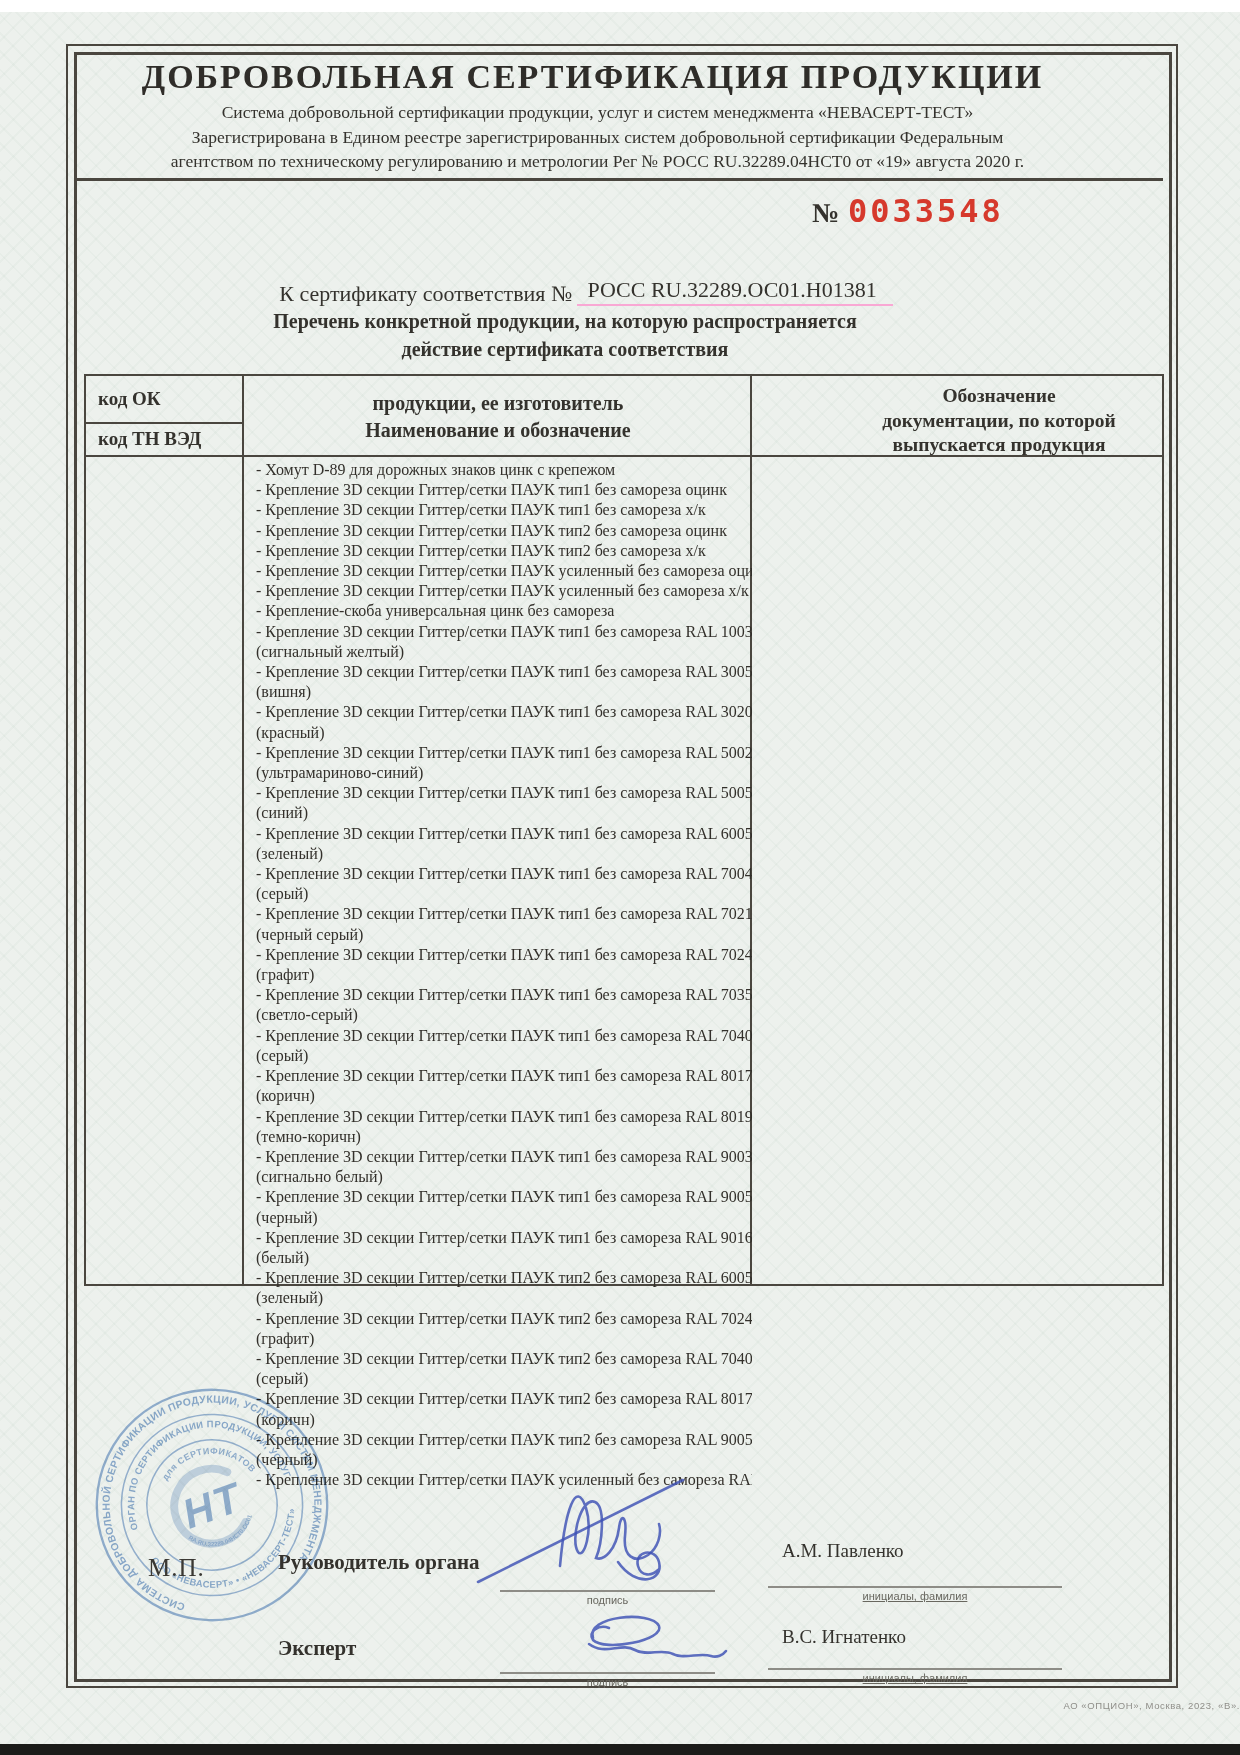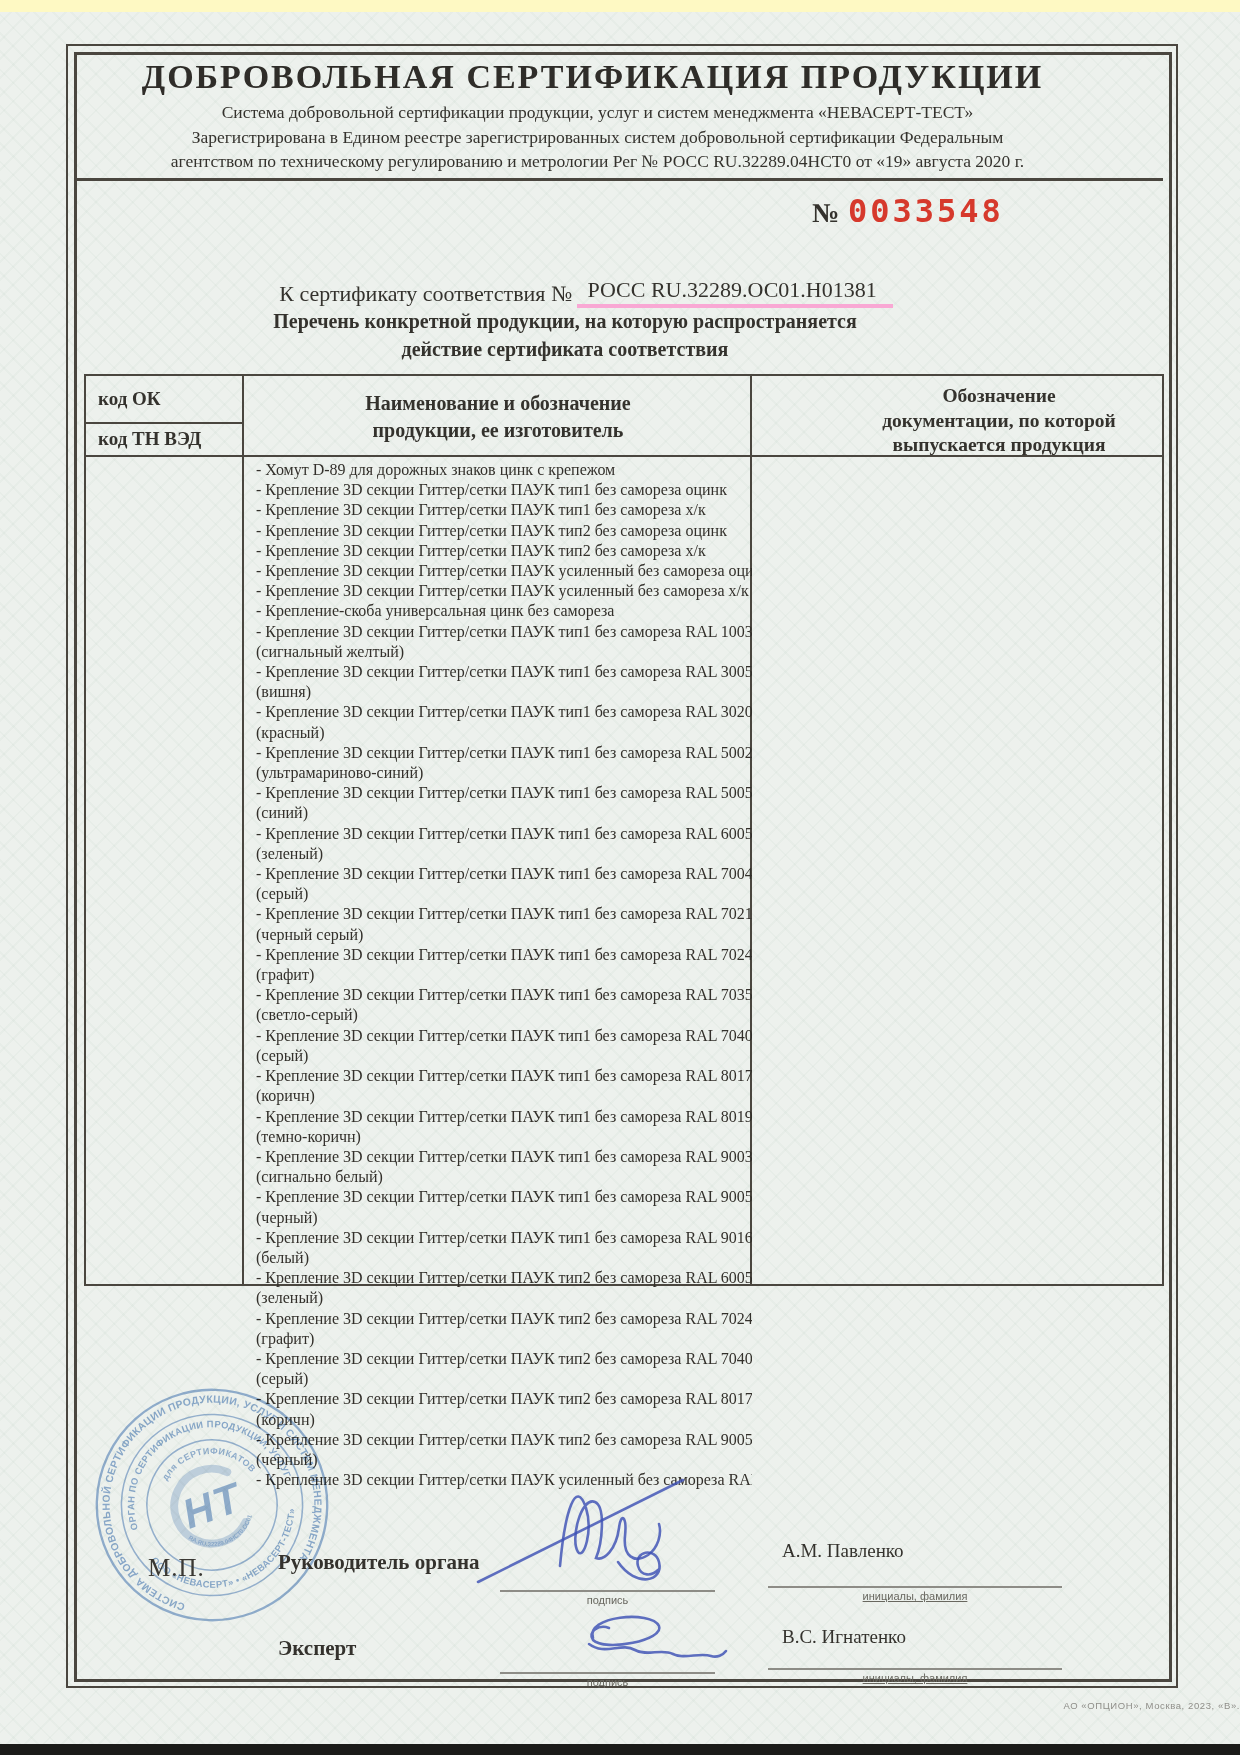--- a/index.html
+++ b/index.html
@@ -1,20 +1,20 @@
 <!DOCTYPE html>
 <html style="--red: #d6392c; --stamp: #6d96ca; --ink: #3d50b5;"><head>
 <meta charset="utf-8">
 <style>
   :root{
     --red:#d6392c; --stamp:#6d96ca; --ink:#3d50b5;
     --paper:#edf1ed; --line:#4a463f; --text:#34322d;
   }
   html,body{margin:0;padding:0;background:#1f1f1d;}
-  .page{position:relative;width:1240px;height:1755px;overflow:hidden;background:#fef9c3;
+  .page{position:relative;width:1240px;height:1755px;overflow:hidden;background:#ffffff;
         font-family:"Liberation Serif", serif;color:var(--text);}
   .abs{position:absolute;}
   .paper{position:absolute;left:0;top:12px;width:1240px;height:1732px;background:var(--paper);
     background-image:
       repeating-linear-gradient(45deg, rgba(120,160,135,.05) 0 2px, transparent 2px 13px),
       repeating-linear-gradient(-45deg, rgba(120,160,135,.05) 0 2px, transparent 2px 13px);}
   .strip-bottom{position:absolute;left:0;top:1744px;width:1240px;height:11px;background:#1b1b19;}
   .frame-outer{position:absolute;left:66px;top:44px;width:1108px;height:1640px;border:2px solid var(--line);}
   .frame-inner{position:absolute;left:74px;top:52px;width:1092px;height:1624px;border:3px solid var(--line);}
   .hdr-title{position:absolute;left:70px;top:58px;width:1045px;text-align:center;
@@ -22,21 +22,21 @@
   .hdr-subs{position:absolute;left:80px;top:100px;width:1035px;text-align:center;}
   .hdr-subs div{font-size:17.5px;line-height:24.5px;white-space:nowrap;}
   .hdr-rule{position:absolute;left:77px;top:178px;width:1086px;height:2.5px;background:var(--line);}
   .serial-no{position:absolute;left:812px;top:198px;font-size:27px;font-weight:bold;}
   .serial-num{position:absolute;left:848px;top:192px;font-family:"DejaVu Sans Mono",monospace;
     font-size:32px;font-weight:bold;letter-spacing:3px;color:var(--red);}
   .doc-title{position:absolute;left:50px;top:224px;width:1010px;text-align:center;
     font-size:34px;font-weight:bold;letter-spacing:5px;}
   .cert-line{position:absolute;left:66px;top:281px;width:1040px;text-align:center;font-size:22px;}
   .cert-label{font-weight:normal;text-align:center;}
-  .cert-num{display:inline-block;border-bottom:4px solid #f9a8d4;padding:0 16px 1px 10px;
+  .cert-num{display:inline-block;border-bottom:2px solid #f9a8d4;padding:0 16px 1px 10px;
     transform:translateY(-4px);font-size:22px;}
   .purpose{position:absolute;left:60px;width:1010px;text-align:center;font-size:20px;font-weight:bold;}
   .tbl{position:absolute;left:84px;top:374px;width:1080px;height:912px;border:2px solid var(--line);box-sizing:border-box;}
   .tv{position:absolute;top:0;width:2px;height:100%;background:var(--line);}
   .th-rule{position:absolute;left:0;top:79px;width:100%;height:2px;background:var(--line);}
   .c1-rule{position:absolute;left:0;top:46px;width:158px;height:2px;background:var(--line);}
   .th-ok{position:absolute;left:12px;top:12px;font-size:19px;font-weight:bold;}
   .th-tnved{position:absolute;left:12px;top:52px;font-size:19px;font-weight:bold;white-space:nowrap;}
   .th-name{position:absolute;left:160px;top:14px;width:504px;text-align:center;}
   .th-name div{font-size:20px;font-weight:bold;line-height:27px;}
@@ -92,22 +92,22 @@
   <div class="purpose" style="top:338px;">действие сертификата соответствия</div>
 
   <div class="tbl">
     <div class="tv" style="left:156px;"></div>
     <div class="tv" style="left:664px;"></div>
     <div class="c1-rule"></div>
     <div class="th-rule"></div>
     <div class="th-ok">код ОК</div>
     <div class="th-tnved">код ТН ВЭД</div>
     <div class="th-name">
+        <div class="th-line">продукции, ее изготовитель</div>
         <div class="th-line">Наименование и обозначение</div>
-        <div class="th-line">продукции, ее изготовитель</div>
       </div>
     <div class="th-doc">
         <div class="th-line">Обозначение</div>
         <div class="th-line">документации, по которой</div>
         <div class="th-line">выпускается продукция</div>
       </div>
     <div class="plist">
         <div class="prod"><span>- Хомут D-89 для дорожных знаков цинк с крепежом</span></div>
         <div class="prod"><span>- Крепление 3D секции Гиттер/сетки ПАУК тип1 без самореза оцинк</span></div>
         <div class="prod"><span>- Крепление 3D секции Гиттер/сетки ПАУК тип1 без самореза х/к</span></div>

